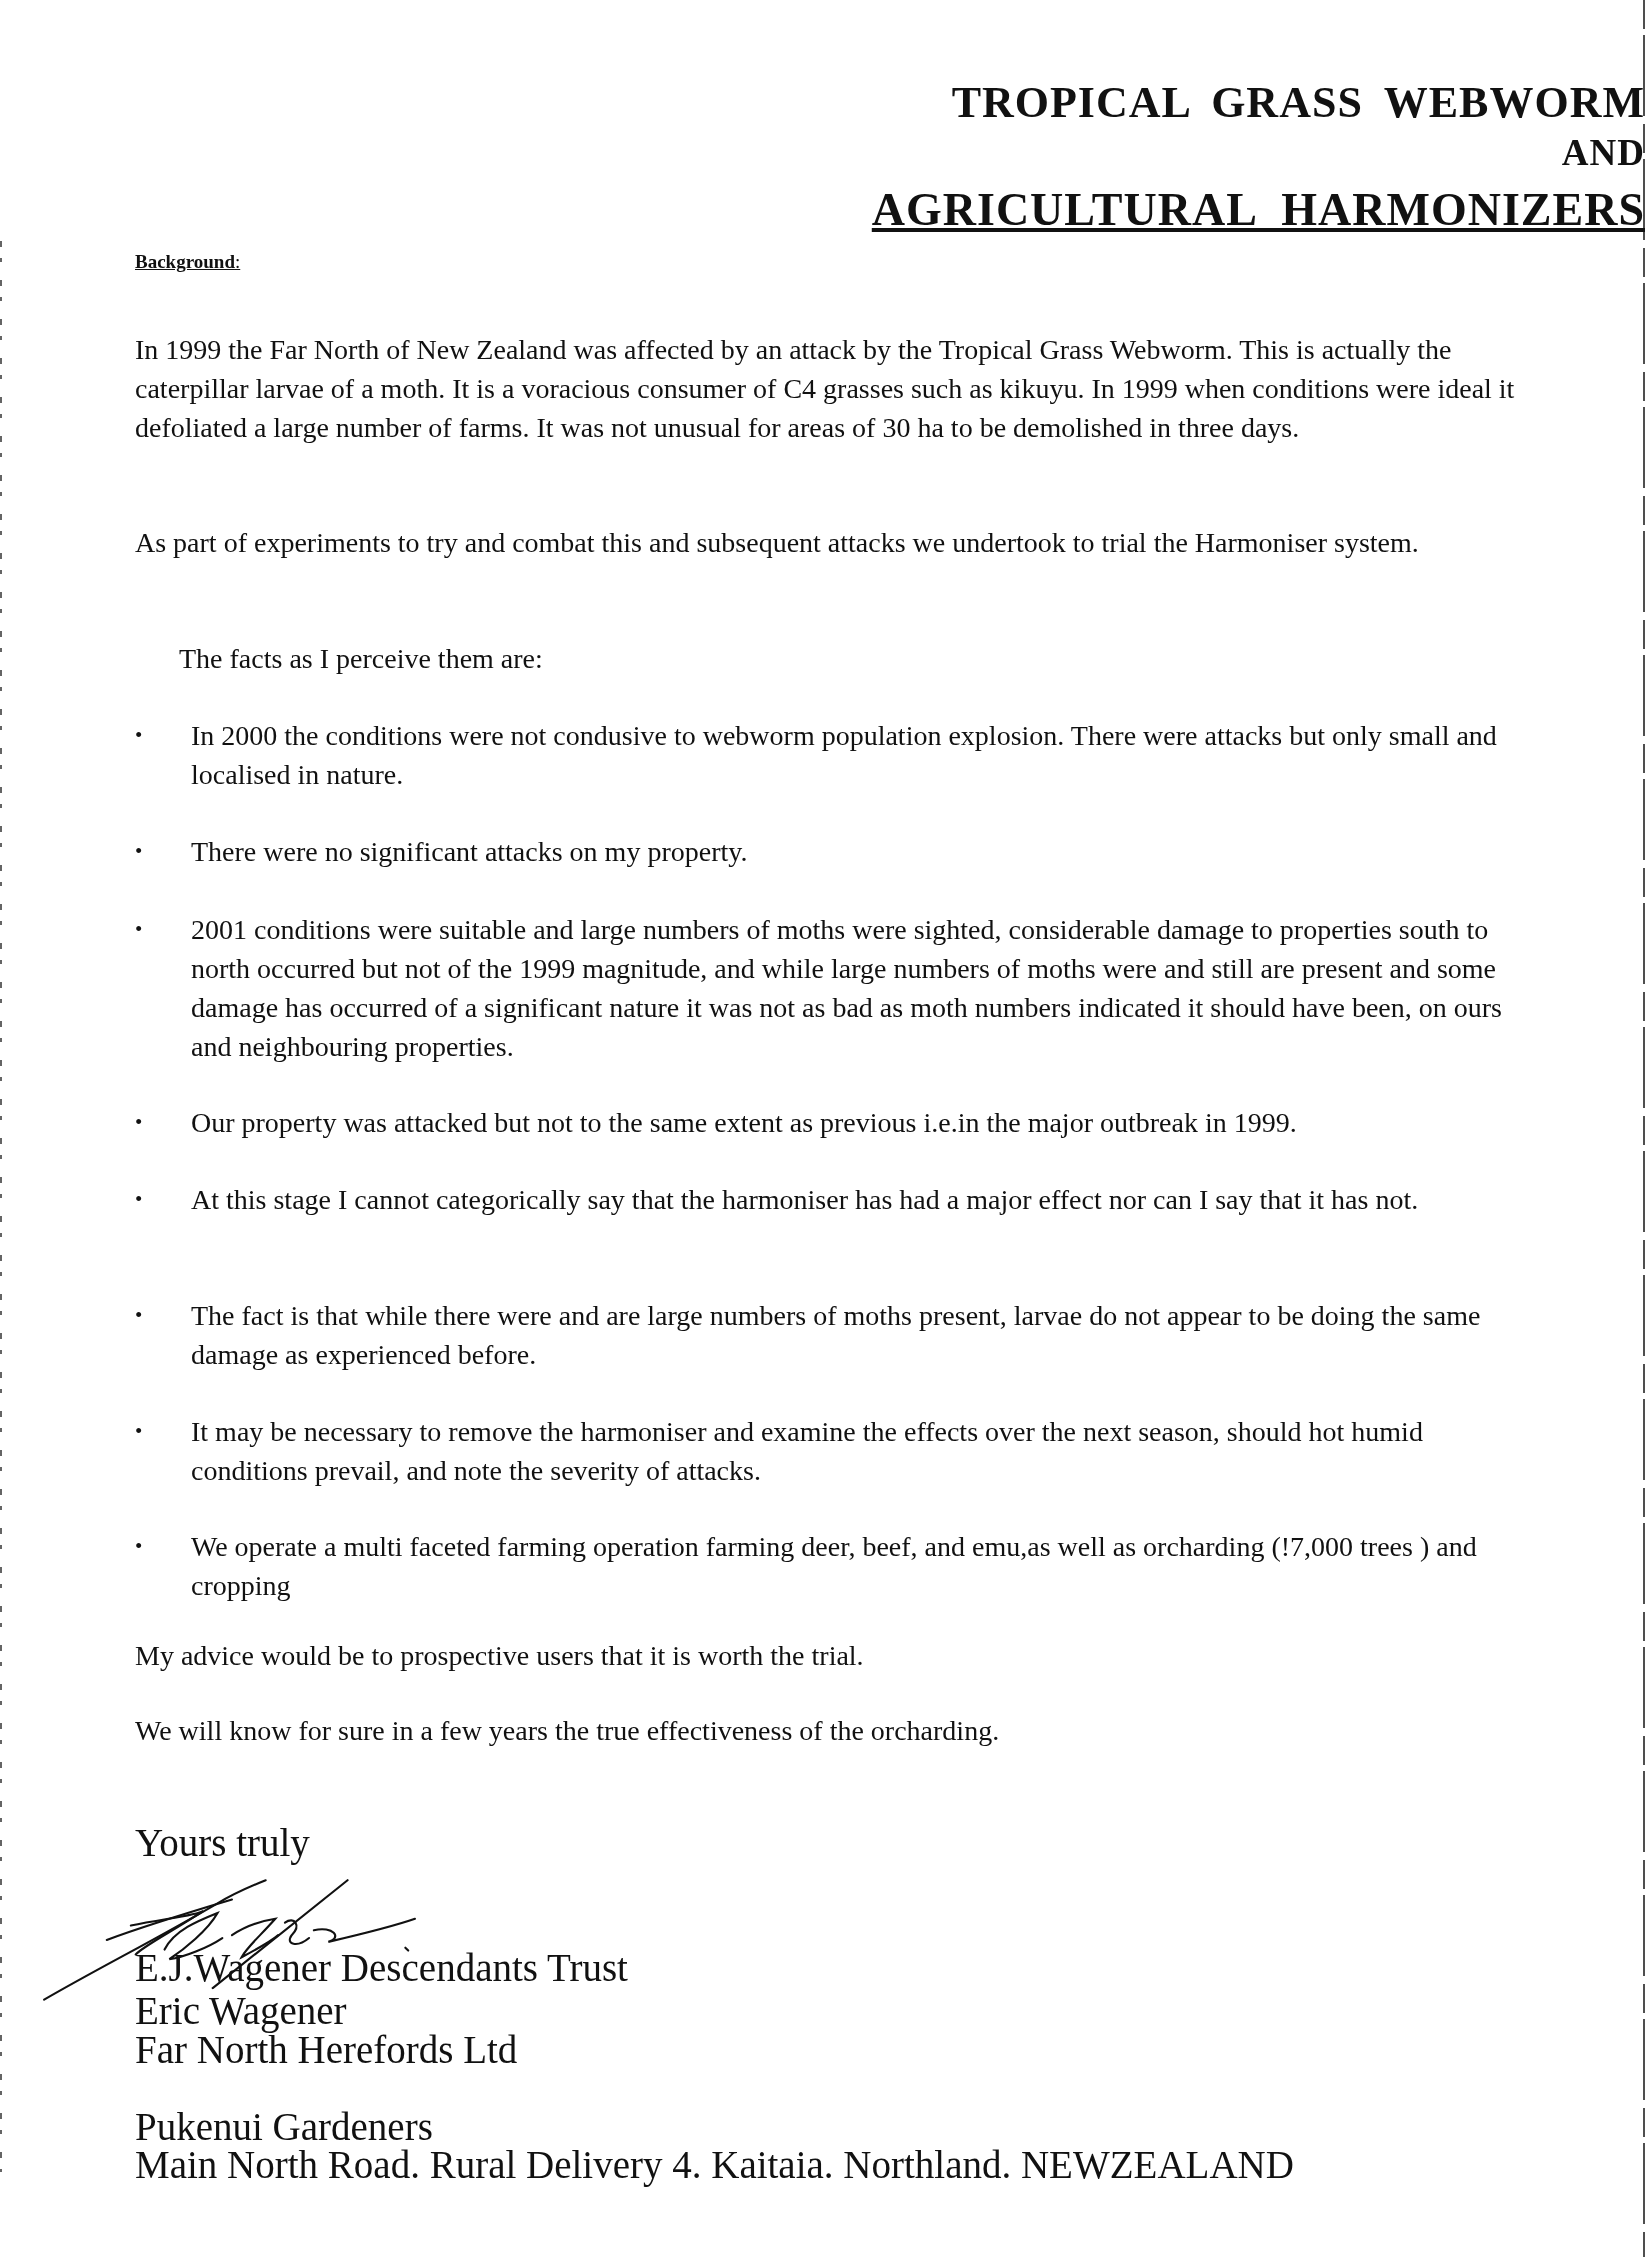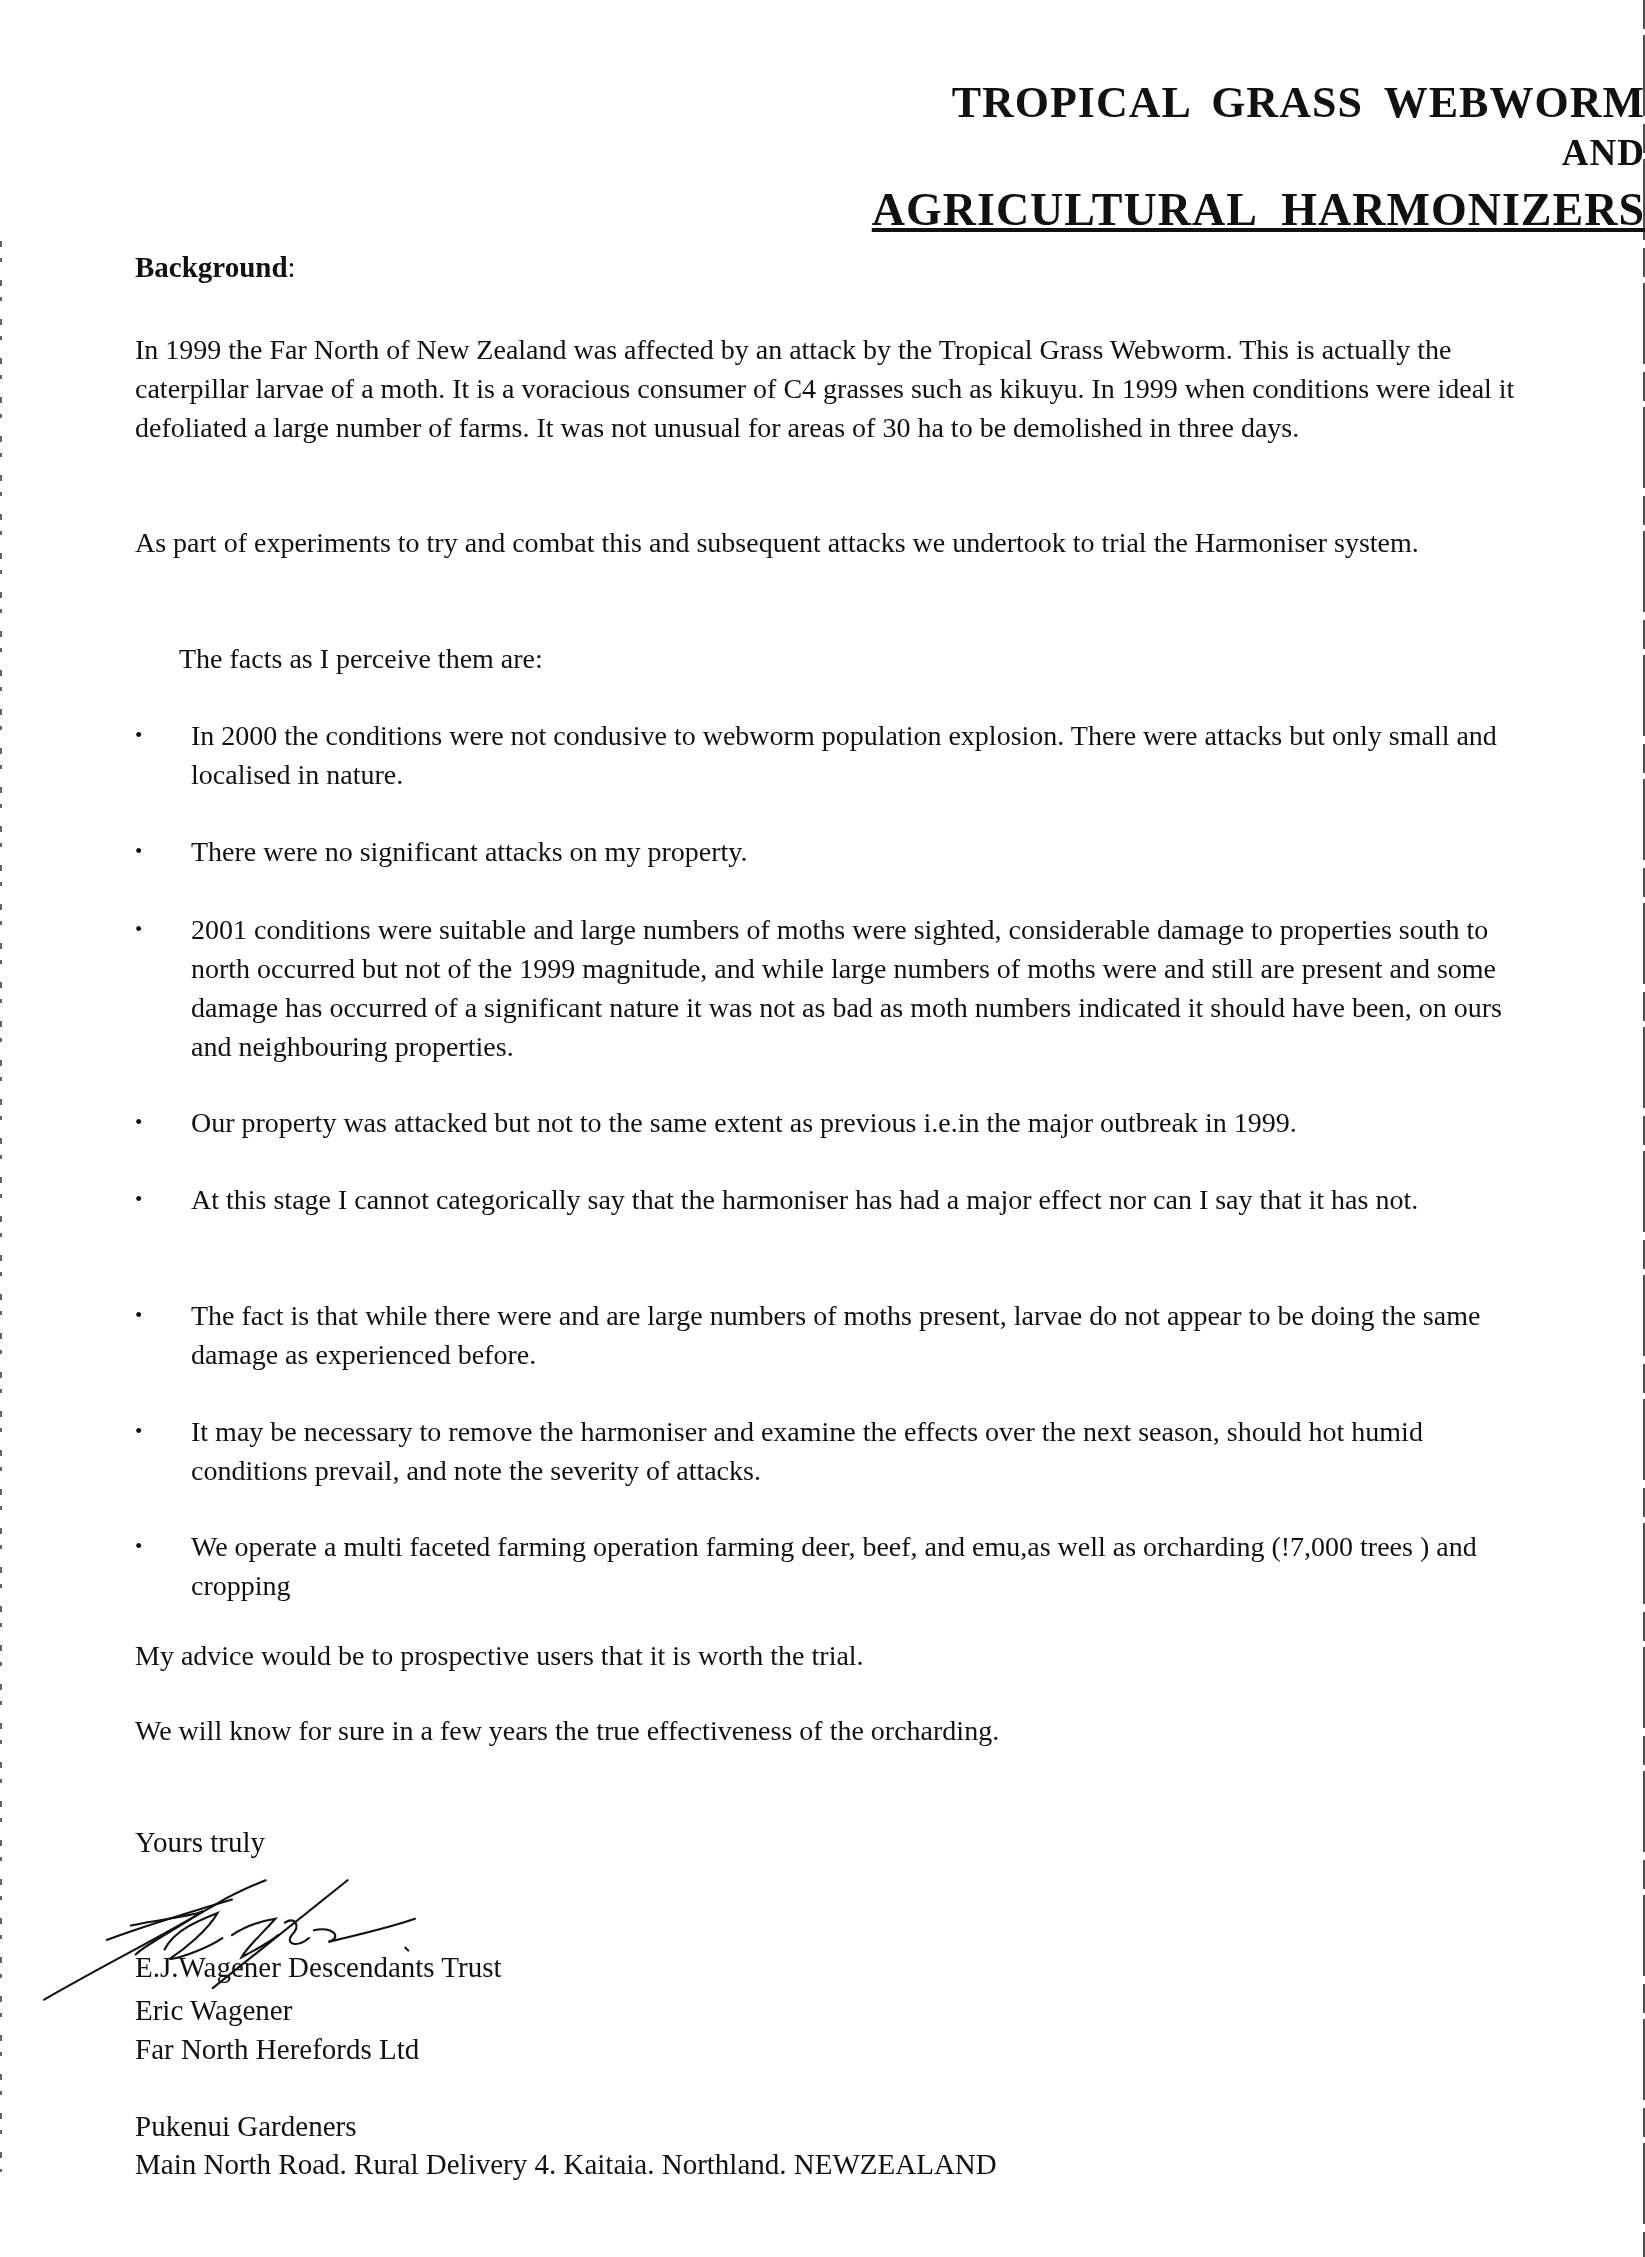--- a/index.html
+++ b/index.html
@@ -18,37 +18,37 @@
     background: repeating-linear-gradient(to bottom, #222 0 29px, transparent 29px 35px, #222 35px 116px, transparent 116px 124px);
     opacity: .8;
   }
   .title {
     position: absolute; left: 0; width: 1645px; text-align: right;
     font-weight: bold; letter-spacing: 1px;
   }
   .t1 { top: 77px; font-size: 44px; word-spacing: 9.7px; }
   .t2 { top: 131px; font-size: 37px; }
   .t3 { top: 183px; font-size: 46px; word-spacing: 13.5px; text-decoration: underline; }
-  .heading { position: absolute; left: 135px; top: 251px; font-size: 29px; font-weight: bold; }
+  .heading { position: absolute; left: 135px; top: 251px; font-size: 19px; font-weight: bold; text-decoration: underline; }
   .heading .colon { font-weight: normal; }
   .para {
     position: absolute; left: 135px; width: 1400px;
     font-size: 28px; line-height: 39px;
   }
   .bullet {
     position: absolute; left: 135px; width: 1400px;
     font-size: 28px; line-height: 39px;
   }
   .bullet .dot {
     position: absolute; left: 0; top: 0; width: 58px;
     font-size: 21px;
   }
   .bullet .txt { position: absolute; left: 56px; width: 1352px; }
   .sig-block {
-    position: absolute; left: 135px; font-size: 29px; line-height: 39px;
+    position: absolute; left: 135px; font-size: 39px; line-height: 39px;
   }
   .signature { position: absolute; left: 39px; top: 1834px; width: 463px; height: 183px; }
 </style>
 </head>
 <body>
 
 <div class="edge-left"></div>
 <div class="edge-right"></div>
 
 <div class="title t1">TROPICAL GRASS WEBWORM</div>

